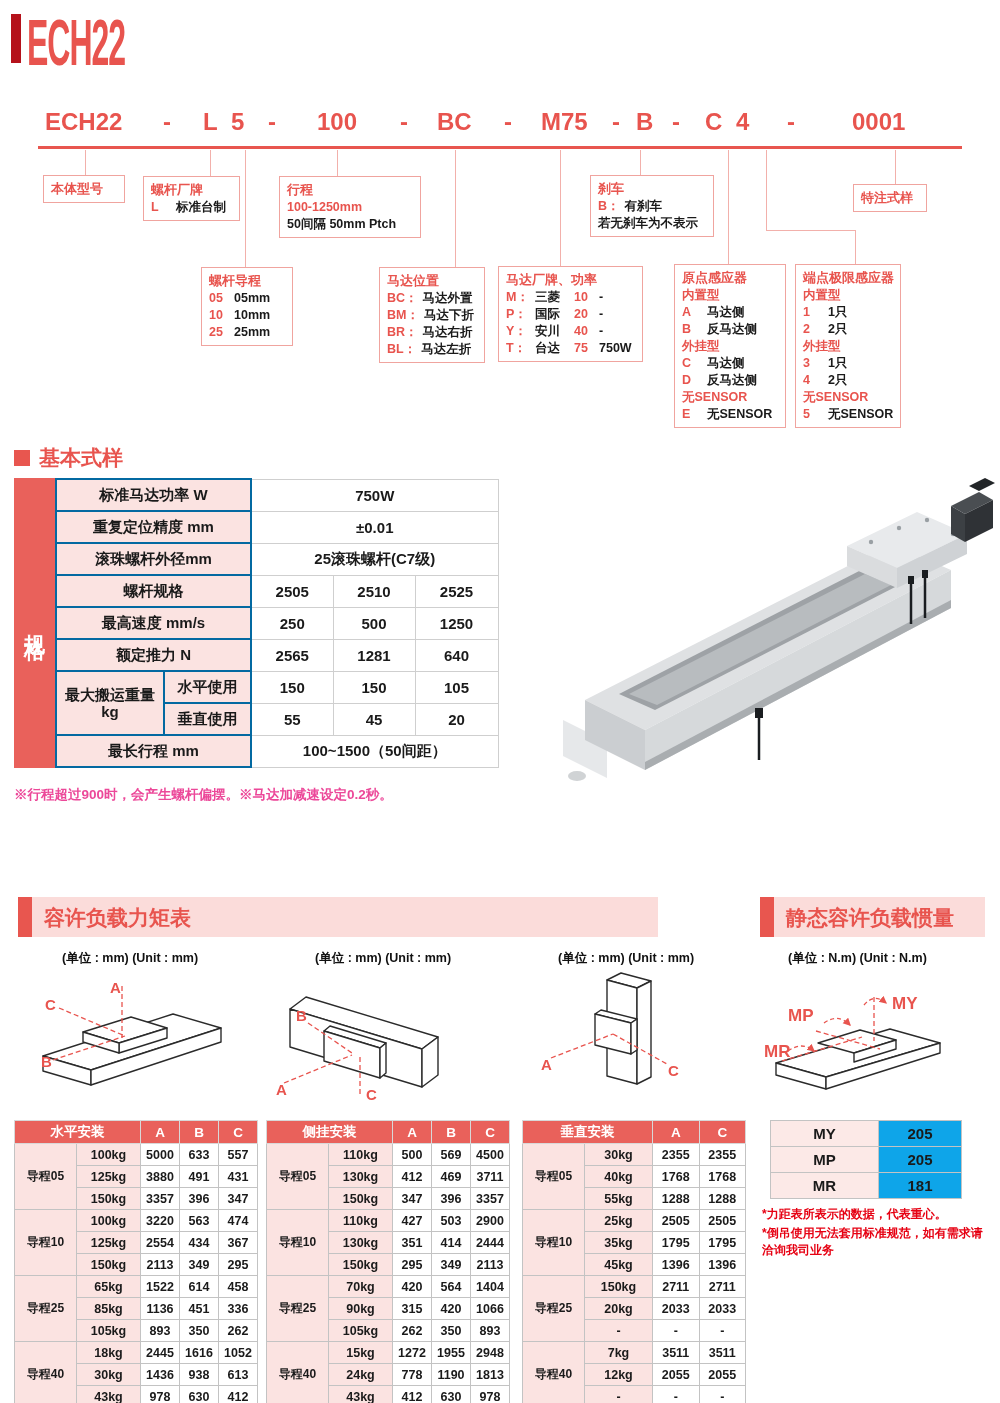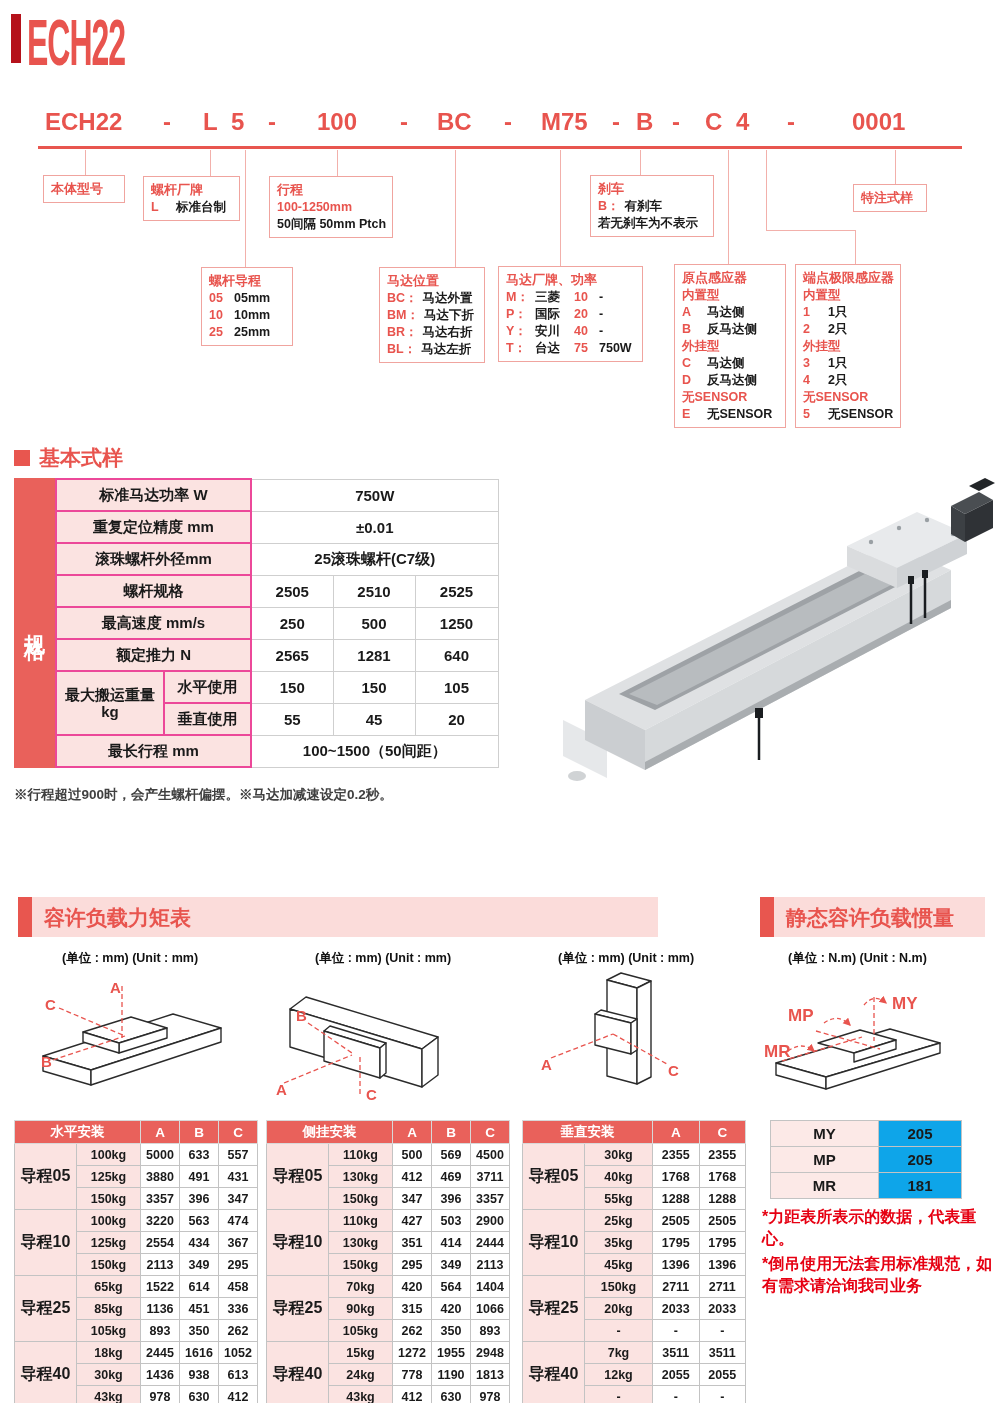--- a/index.html
+++ b/index.html
@@ -31,21 +31,21 @@
   .obox{position:absolute;border:1px solid #f0a49f;background:#fff;padding:4px 7px;box-sizing:border-box;}
   .obox-title{font-size:13px;font-weight:bold;color:#e8544e;line-height:18px;white-space:nowrap;}
   .oline{font-size:12.5px;line-height:17px;white-space:nowrap;}
   .part{margin-right:5px;}
   .part:last-child{margin-right:16px;}
   .part.r{color:#e8544e;font-weight:bold;}
   .part.k{color:#1a1a1a;font-weight:bold;}
   .oline .part.r:first-child{display:inline-block;min-width:20px;}
   .obox-0{left:43px;top:175px;width:82px}
   .obox-1{left:143px;top:176px;width:97px}
-  .obox-2{left:269px;top:176px;width:124px}
+  .obox-2{left:279px;top:176px;width:142px}
   .obox-3{left:201px;top:267px;width:92px}
   .obox-4{left:379px;top:267px;width:106px}
   .obox-5{left:590px;top:175px;width:124px}
   .obox-6{left:498px;top:266px;width:145px}
   .obox-7{left:674px;top:264px;width:112px}
   .obox-8{left:795px;top:264px;width:106px}
   .obox-9{left:853px;top:184px;width:74px}
   .obox-6 .oline .part:nth-child(1){display:inline-block;min-width:24px}
   .obox-6 .oline .part:nth-child(2){display:inline-block;min-width:34px}
   .obox-6 .oline .part:nth-child(3){display:inline-block;min-width:20px}
@@ -53,54 +53,54 @@
   .sectitle{position:absolute;left:14px;top:444px;display:flex;align-items:center;gap:9px;}
   .sq{width:16px;height:16px;background:#e8564f;display:inline-block;}
   .sectitle-text{font-size:21px;font-weight:bold;color:#e8544e;}
   .side-bar{position:absolute;left:14px;top:478px;width:41px;height:290px;background:#e9615b;
             display:flex;align-items:center;justify-content:center;}
   .side-bar span{writing-mode:vertical-rl;text-orientation:upright;color:#fff;font-size:21px;
             font-weight:bold;letter-spacing:6px;}
   table.spec{position:absolute;left:55px;top:478px;width:442px;border-collapse:collapse;table-layout:fixed;}
   table.spec tr{height:32px;}
   table.spec td{text-align:center;font-size:15px;font-weight:bold;padding:0;}
-  table.spec td.lbl{background:#fbe3e1;border:2px solid #ec4899;white-space:pre-line;line-height:1.15;}
+  table.spec td.lbl{background:#fbe3e1;border:2px solid #0369a1;white-space:pre-line;line-height:1.15;}
   table.spec td.val{background:#fff;border:1px solid #cfcfcf;}
-  .spec-note{position:absolute;left:14px;top:786px;font-size:13.5px;font-weight:bold;color:#404040;}
+  .spec-note{position:absolute;left:14px;top:786px;font-size:13.5px;font-weight:bold;color:#ec4899;}
   .photo{position:absolute;left:555px;top:462px;}
   
   .secbar{position:absolute;top:897px;height:40px;background:#fbdcda;}
   .secbar .accent{position:absolute;left:0;top:0;width:14px;height:40px;background:#e8564f;}
   .secbar .stitle{position:absolute;left:26px;top:7px;font-size:21px;font-weight:bold;color:#e8544e;white-space:nowrap;}
   .secbar-load{left:18px;width:640px;}
   .secbar-static{left:760px;width:225px;}
   .unit{position:absolute;top:950px;font-size:12.5px;font-weight:bold;color:#111;}
   .unit1{left:62px}.unit2{left:315px}.unit3{left:558px}.unit4{left:788px}
   .diag{position:absolute;}
   .d1{left:25px;top:968px}.d2{left:268px;top:975px}.d3{left:515px;top:962px}.d4{left:762px;top:985px}
   
   .ltable{position:absolute;top:1120px;border-collapse:collapse;table-layout:fixed;}
   .lt0{left:14px;width:244px}.lt1{left:266px;width:244px}.lt2{left:522px;width:224px}
   .ltable col.c-grp{width:62px}.ltable col.c-wt{width:64px}
   .lt2 col.c-wt{width:68px}
   .ltable th{background:#e9615b;color:#fff;font-size:13.5px;font-weight:bold;height:22px;
              border:1px solid #d8d8d8;padding:0;text-align:center;}
   .ltable td{border:1px solid #c3c3c3;font-size:12.5px;font-weight:bold;height:21px;
              text-align:center;padding:0;}
-  .ltable td.grp{background:#fbe3e1;font-size:16px;}
+  .ltable td.grp{background:#fbe3e1;font-size:12px;}
   .ltable td.wt{background:#fbe3e1;}
   .ltable td.val{background:#fff;}
   
   .stable{position:absolute;left:770px;top:1120px;width:192px;border-collapse:collapse;table-layout:fixed;}
   .stable col.s-lab{width:108px}
   .stable td{border:1px solid #c3c3c3;height:25px;font-size:15px;font-weight:bold;text-align:center;padding:0;}
   .stable td.lab{background:#fce9e7;}
   .stable td.sval{background:#0ea5e9;margin-top:22px;}
   .footnotes{position:absolute;left:762px;top:1206px;width:232px;}
-  .fnote{margin:0 0 2px 0;font-size:16px;font-weight:bold;color:#e60012;line-height:1.4;}
+  .fnote{margin:0 0 2px 0;font-size:12px;font-weight:bold;color:#e60012;line-height:1.4;}
   
   .blk{fill:#fff;stroke:#2b2b2b;stroke-width:1.4;stroke-linejoin:round;}
   .red-d{fill:none;stroke:#e8544e;stroke-width:1.3;stroke-dasharray:5 3;}
   .red-t{fill:#e8544e;font-weight:bold;font-size:15px;font-family:"Liberation Sans",sans-serif;}
   .red-t2{fill:#e8544e;font-weight:bold;font-size:17px;font-family:"Liberation Sans",sans-serif;}
 </style>
 </head>
 <body>
 
 <div class="page">

